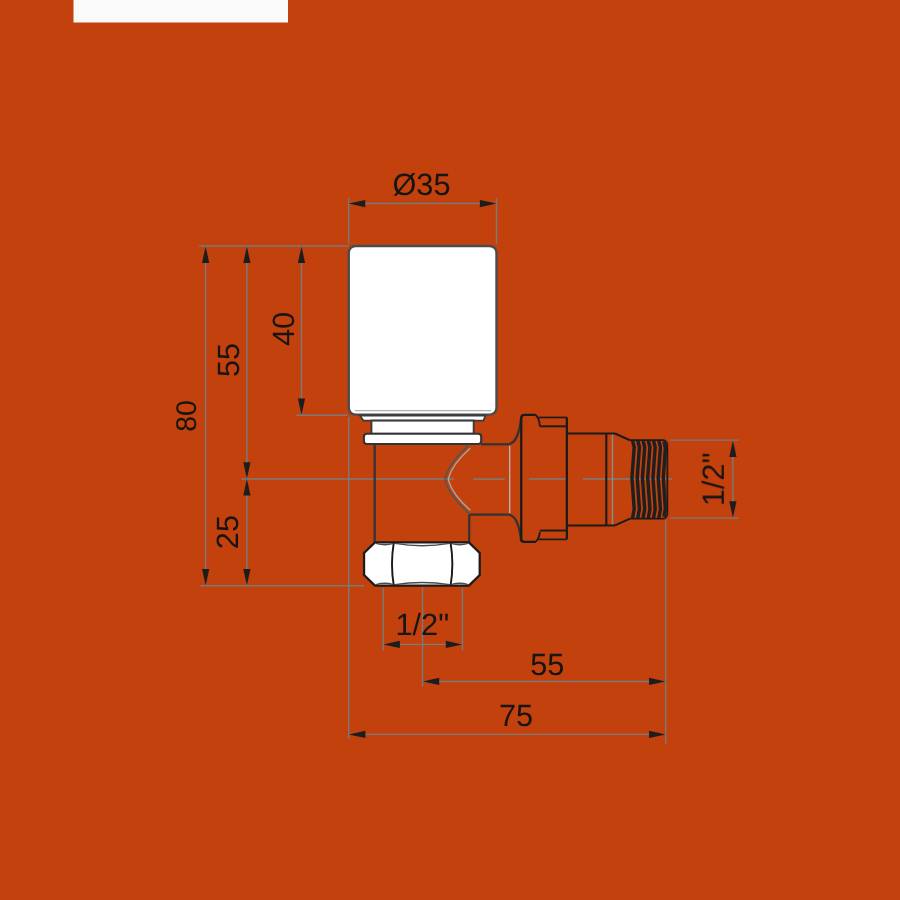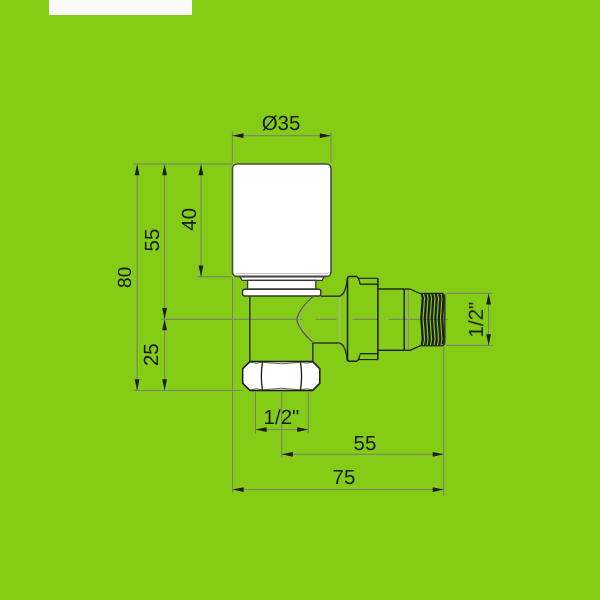--- a/index.html
+++ b/index.html
@@ -1,16 +1,16 @@
 <!DOCTYPE html>
 <html><head>
 <meta charset="utf-8">
 <style>
   html,body{margin:0;padding:0;background:#ffffff;}
-  .page{position:relative;width:600px;height:600px;background:#84cc16;overflow:hidden;}
+  .page{position:relative;width:600px;height:600px;background:#c2410c;overflow:hidden;}
   svg{position:absolute;top:0;left:0;}
   text{font-family:"Liberation Sans",sans-serif;fill:rgba(20,20,20,0.99);}
 </style>
 </head>
 <body>
 <div class="page">
 <svg width="600" height="600" viewBox="0 0 600 600" text-rendering="geometricPrecision">
 
 <rect x="49" y="0" width="143" height="15" fill="#fafafa"></rect>
 

